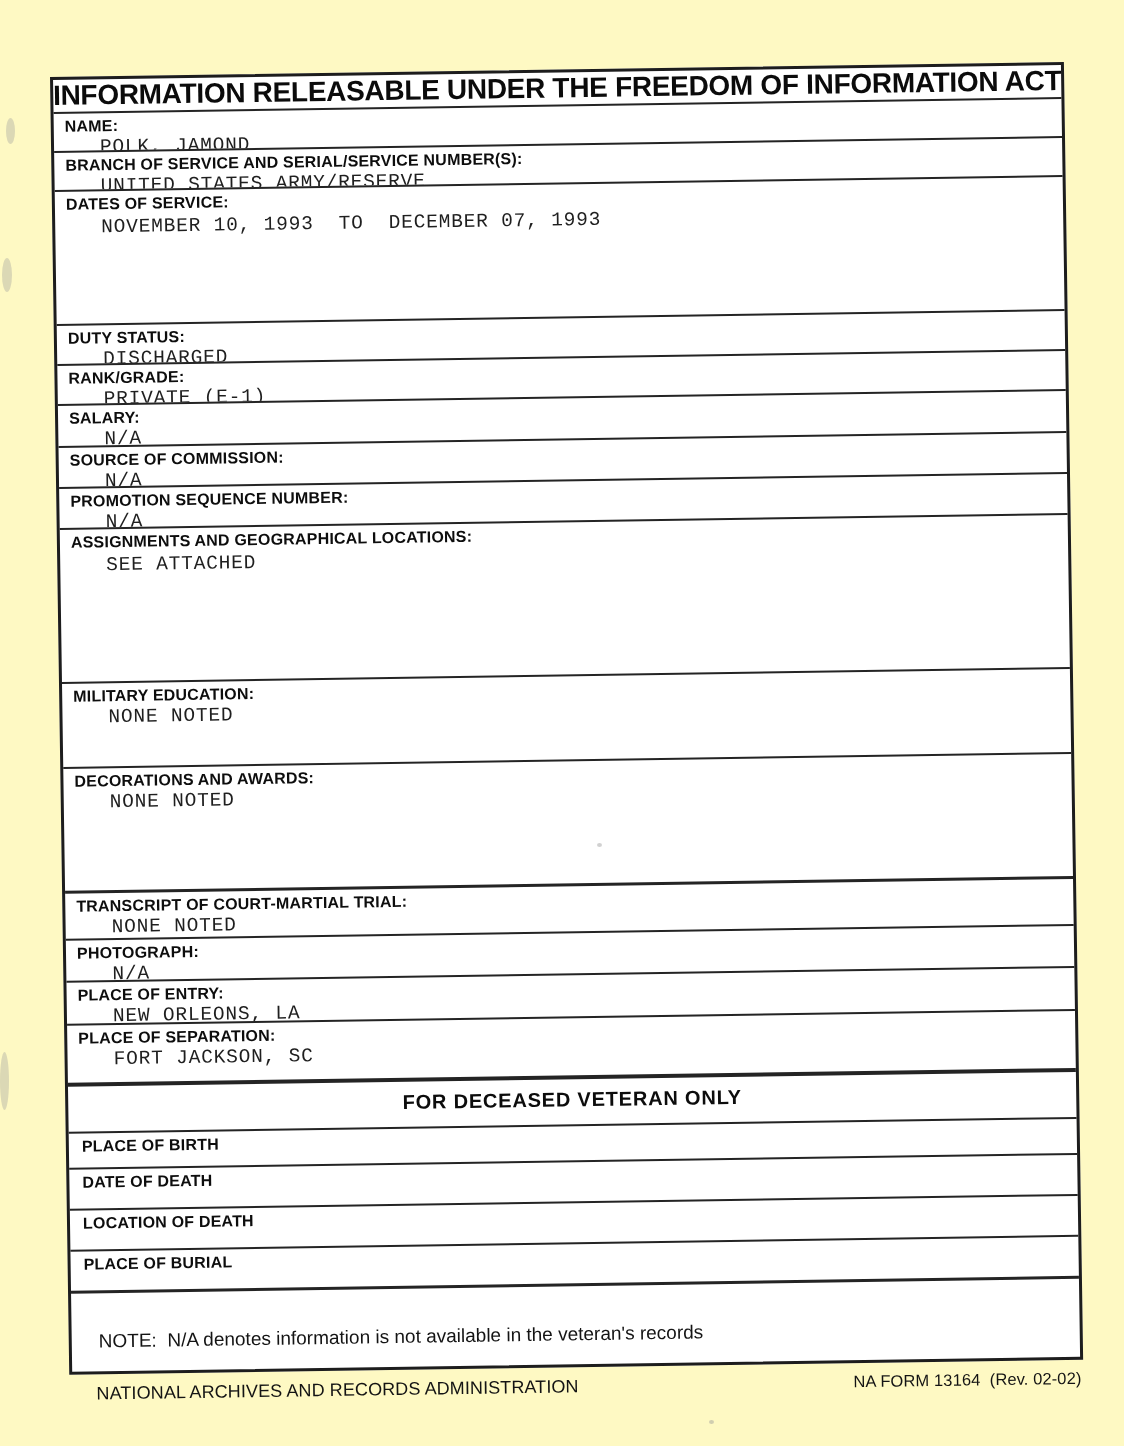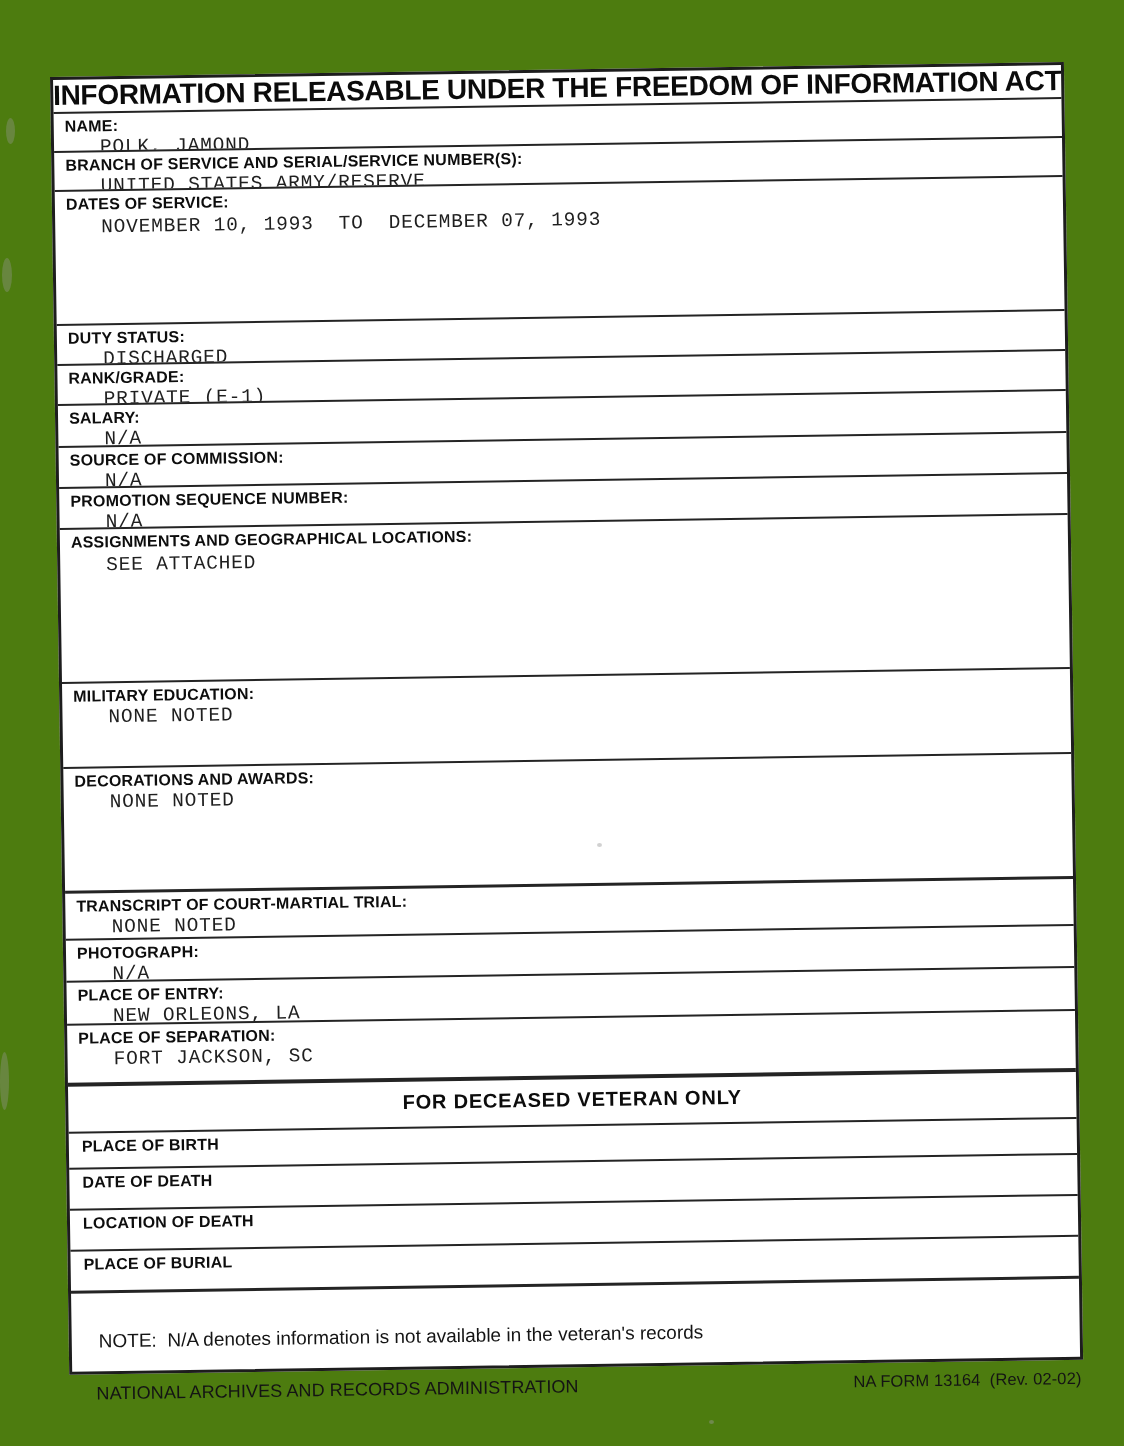--- a/index.html
+++ b/index.html
@@ -3,21 +3,21 @@
 <meta charset="utf-8">
 <style>
   html,body{margin:0;padding:0;}
   body{
     width:1124px;height:1446px;
     background:#fdfdfd;
     font-family:"Liberation Sans",sans-serif;
     position:relative;
     overflow:hidden;
   }
-  .page{position:absolute;inset:0;background:#4d7c0f;}
+  .page{position:absolute;inset:0;background:#fef9c3;}
   
   .scan-tilt{
     position:absolute;left:50px;top:77px;width:1014px;
     transform:rotate(-0.85deg);
     transform-origin:0 0;
   }
   .form-box{
     border:3px solid #1d1d1d;
     background:#fff;
   }

